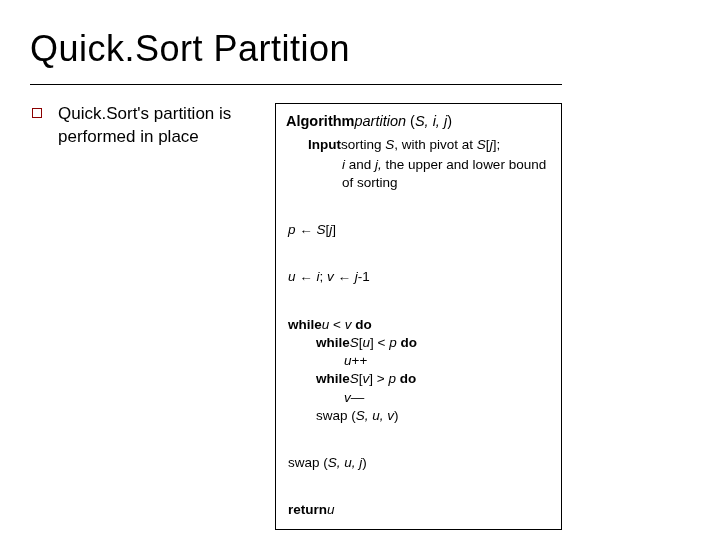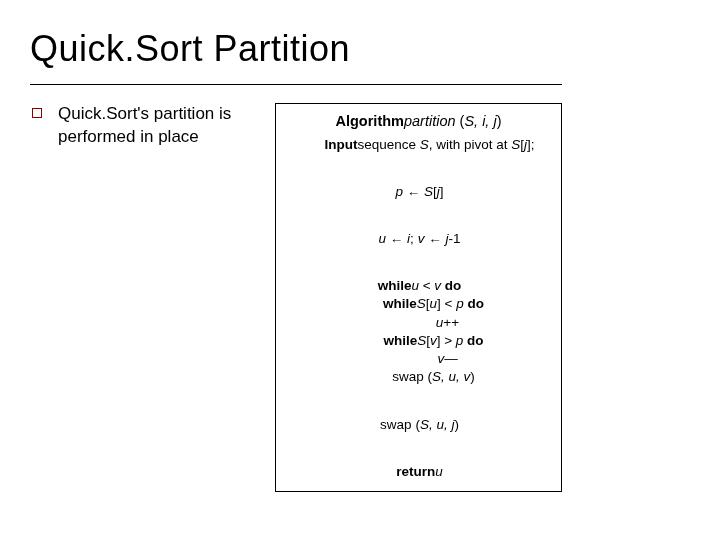--- a/index.html
+++ b/index.html
@@ -60,21 +60,20 @@
     width: 10px;
     height: 10px;
     border: 1.5px solid #8b0000;
     box-sizing: border-box;
   }
   .algo-box {
     border: 1px solid #000;
     padding: 8px 10px 10px 10px;
     font-size: 14.5px;
     line-height: 1.35;
-    text-align: center;
   }
   .algo-head {
     margin-bottom: 4px;
   }
   .algo-body {
     font-size: 13.5px;
     padding-left: 22px;
   }
   .algo-body .sect {
     margin-bottom: 2px;
@@ -114,21 +113,24 @@
 
     <div class="right">
       <div class="algo-box">
 
         <div class="algo-head">
           <span class="b">Algorithm</span><span class="i">partition</span><span> (</span><span class="i">S, i, j</span><span>)</span>
         </div>
 
         <div class="algo-body">
           <div class="sect">
-            <span class="b">Input</span><span>sequence </span><span class="i">S</span><span>, with pivot at </span><span class="i">S</span><span>[</span><span class="i">j</span><span>];</span>
+            <span class="b">Input</span><span>sorting </span><span class="i">S</span><span>, with pivot at </span><span class="i">S</span><span>[</span><span class="i">j</span><span>];</span>
+          </div>
+          <div class="sect cont">
+            <span class="i">i</span><span> and </span><span class="i">j, </span><span>the upper and lower bound of sorting</span>
           </div>
         </div>
 
         <div class="algo-code">
           <div class="l1">
             <span class="i">p </span><span>← </span><span class="i">S</span><span>[</span><span class="i">j</span><span>]</span>
           </div>
           <div class="l1">
             <span class="i">u </span><span>← </span><span class="i">i</span><span>; </span><span class="i">v </span><span>← </span><span class="i">j</span><span>-1</span>
           </div>

